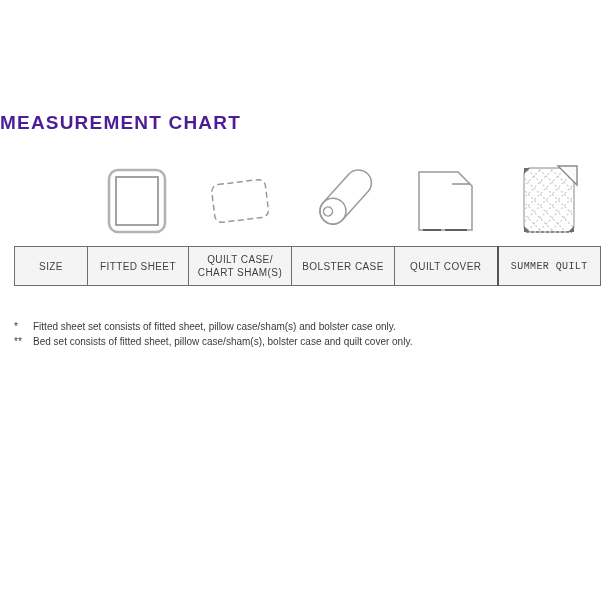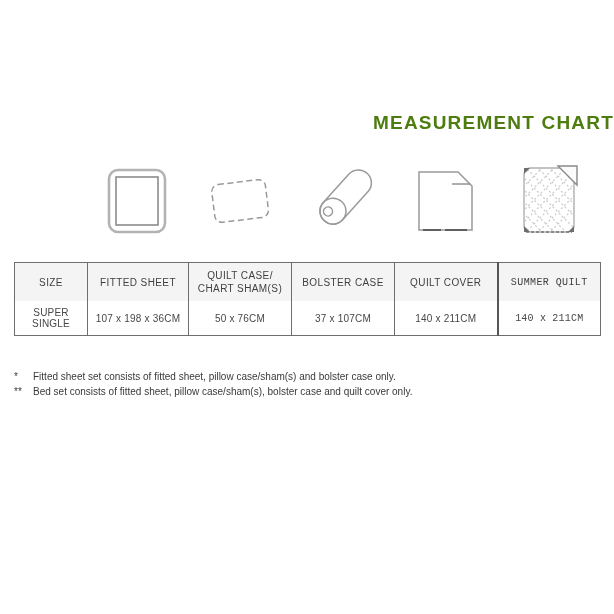--- a/index.html
+++ b/index.html
@@ -4,33 +4,33 @@
 <style>
   html,body { margin:0; padding:0; }
   body {
     width:614px; height:614px; background:#ffffff;
     font-family:"Liberation Sans", sans-serif;
     color:#454545; overflow:hidden;
   }
   .page { width:614px; height:614px; position:relative; }
 
   .title {
-    margin:0; padding-top:112px; text-align:right;
-    font-size:19px; font-weight:bold; letter-spacing:1.2px; color:#4d7c0f;
+    margin:0; padding-top:112px; text-align:left;
+    font-size:19px; font-weight:bold; letter-spacing:1.2px; color:#4c1d95;
   }
 
   .icons-row {
     display:flex; margin:26px 0 0 86px; width:514px; height:82px;
   }
   .icon-slot { flex:1; display:flex; justify-content:center; align-items:flex-start; }
   .icon-slot svg { display:block; }
 
   table.mtable {
     border-collapse:collapse; table-layout:fixed;
-    margin:20px 0 0 14px; width:586px;
+    margin:4px 0 0 14px; width:586px;
   }
   .mtable th, .mtable td {
     border:1px solid #6e6e6e; text-align:center; vertical-align:middle;
     font-size:10px; font-weight:normal; color:#474747; padding:0 6px;
     letter-spacing:0.2px;
   }
   .mtable th {
     background:#f4f4f4; height:38px; color:#3f3f3f; letter-spacing:0.4px;
   }
   .mtable th span { display:block; line-height:1.3; }
@@ -150,28 +150,20 @@
           </th>
         <th>
             <span>QUILT COVER</span>
           </th>
         <th>
             <span>SUMMER QUILT</span>
           </th>
       </tr>
     </thead>
     <tbody>
-      <tr class="row-1">
-        <td>SUPER SINGLE</td>
-        <td>107 x 198 x 36CM</td>
-        <td>50 x 76CM</td>
-        <td>37 x 107CM</td>
-        <td>140 x 211CM</td>
-        <td>140 x 211CM</td>
-      </tr>
     </tbody>
   </table>
 
   <div class="footnotes">
     <div class="footnote">
       <span class="marker">*</span>
       <span class="ftext">Fitted sheet set consists of fitted sheet, pillow case/sham(s) and bolster case only.</span>
     </div>
     <div class="footnote">
       <span class="marker">**</span>

